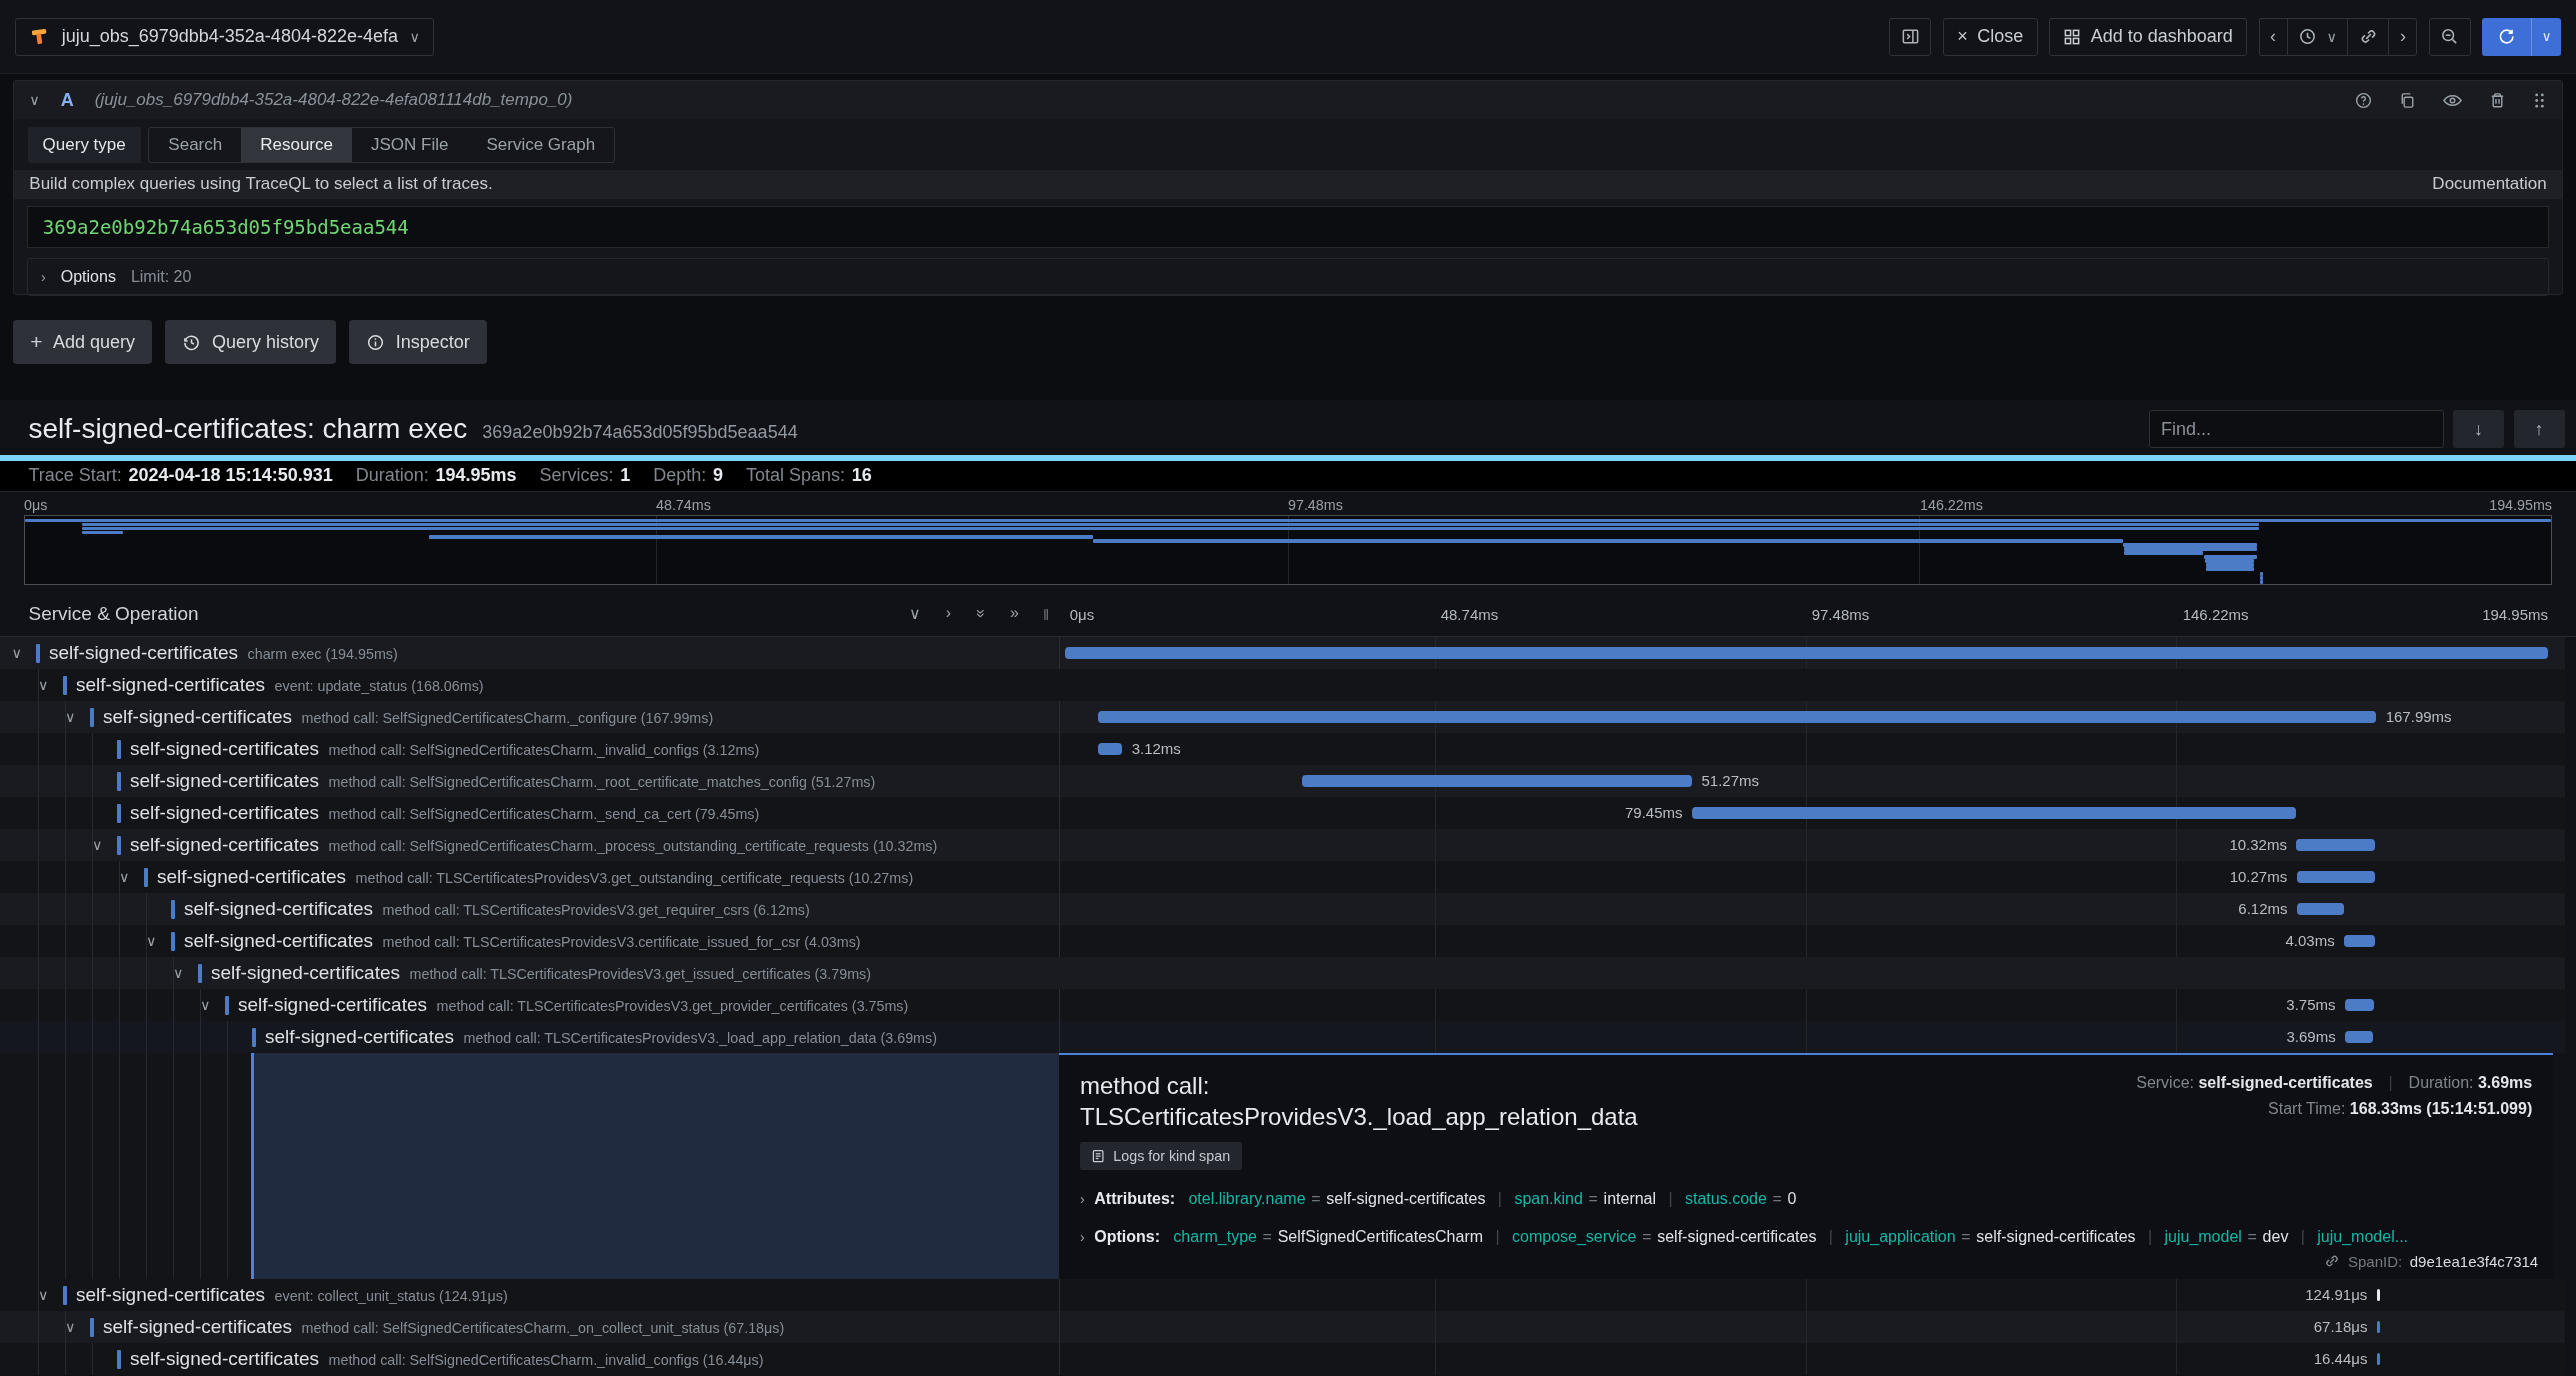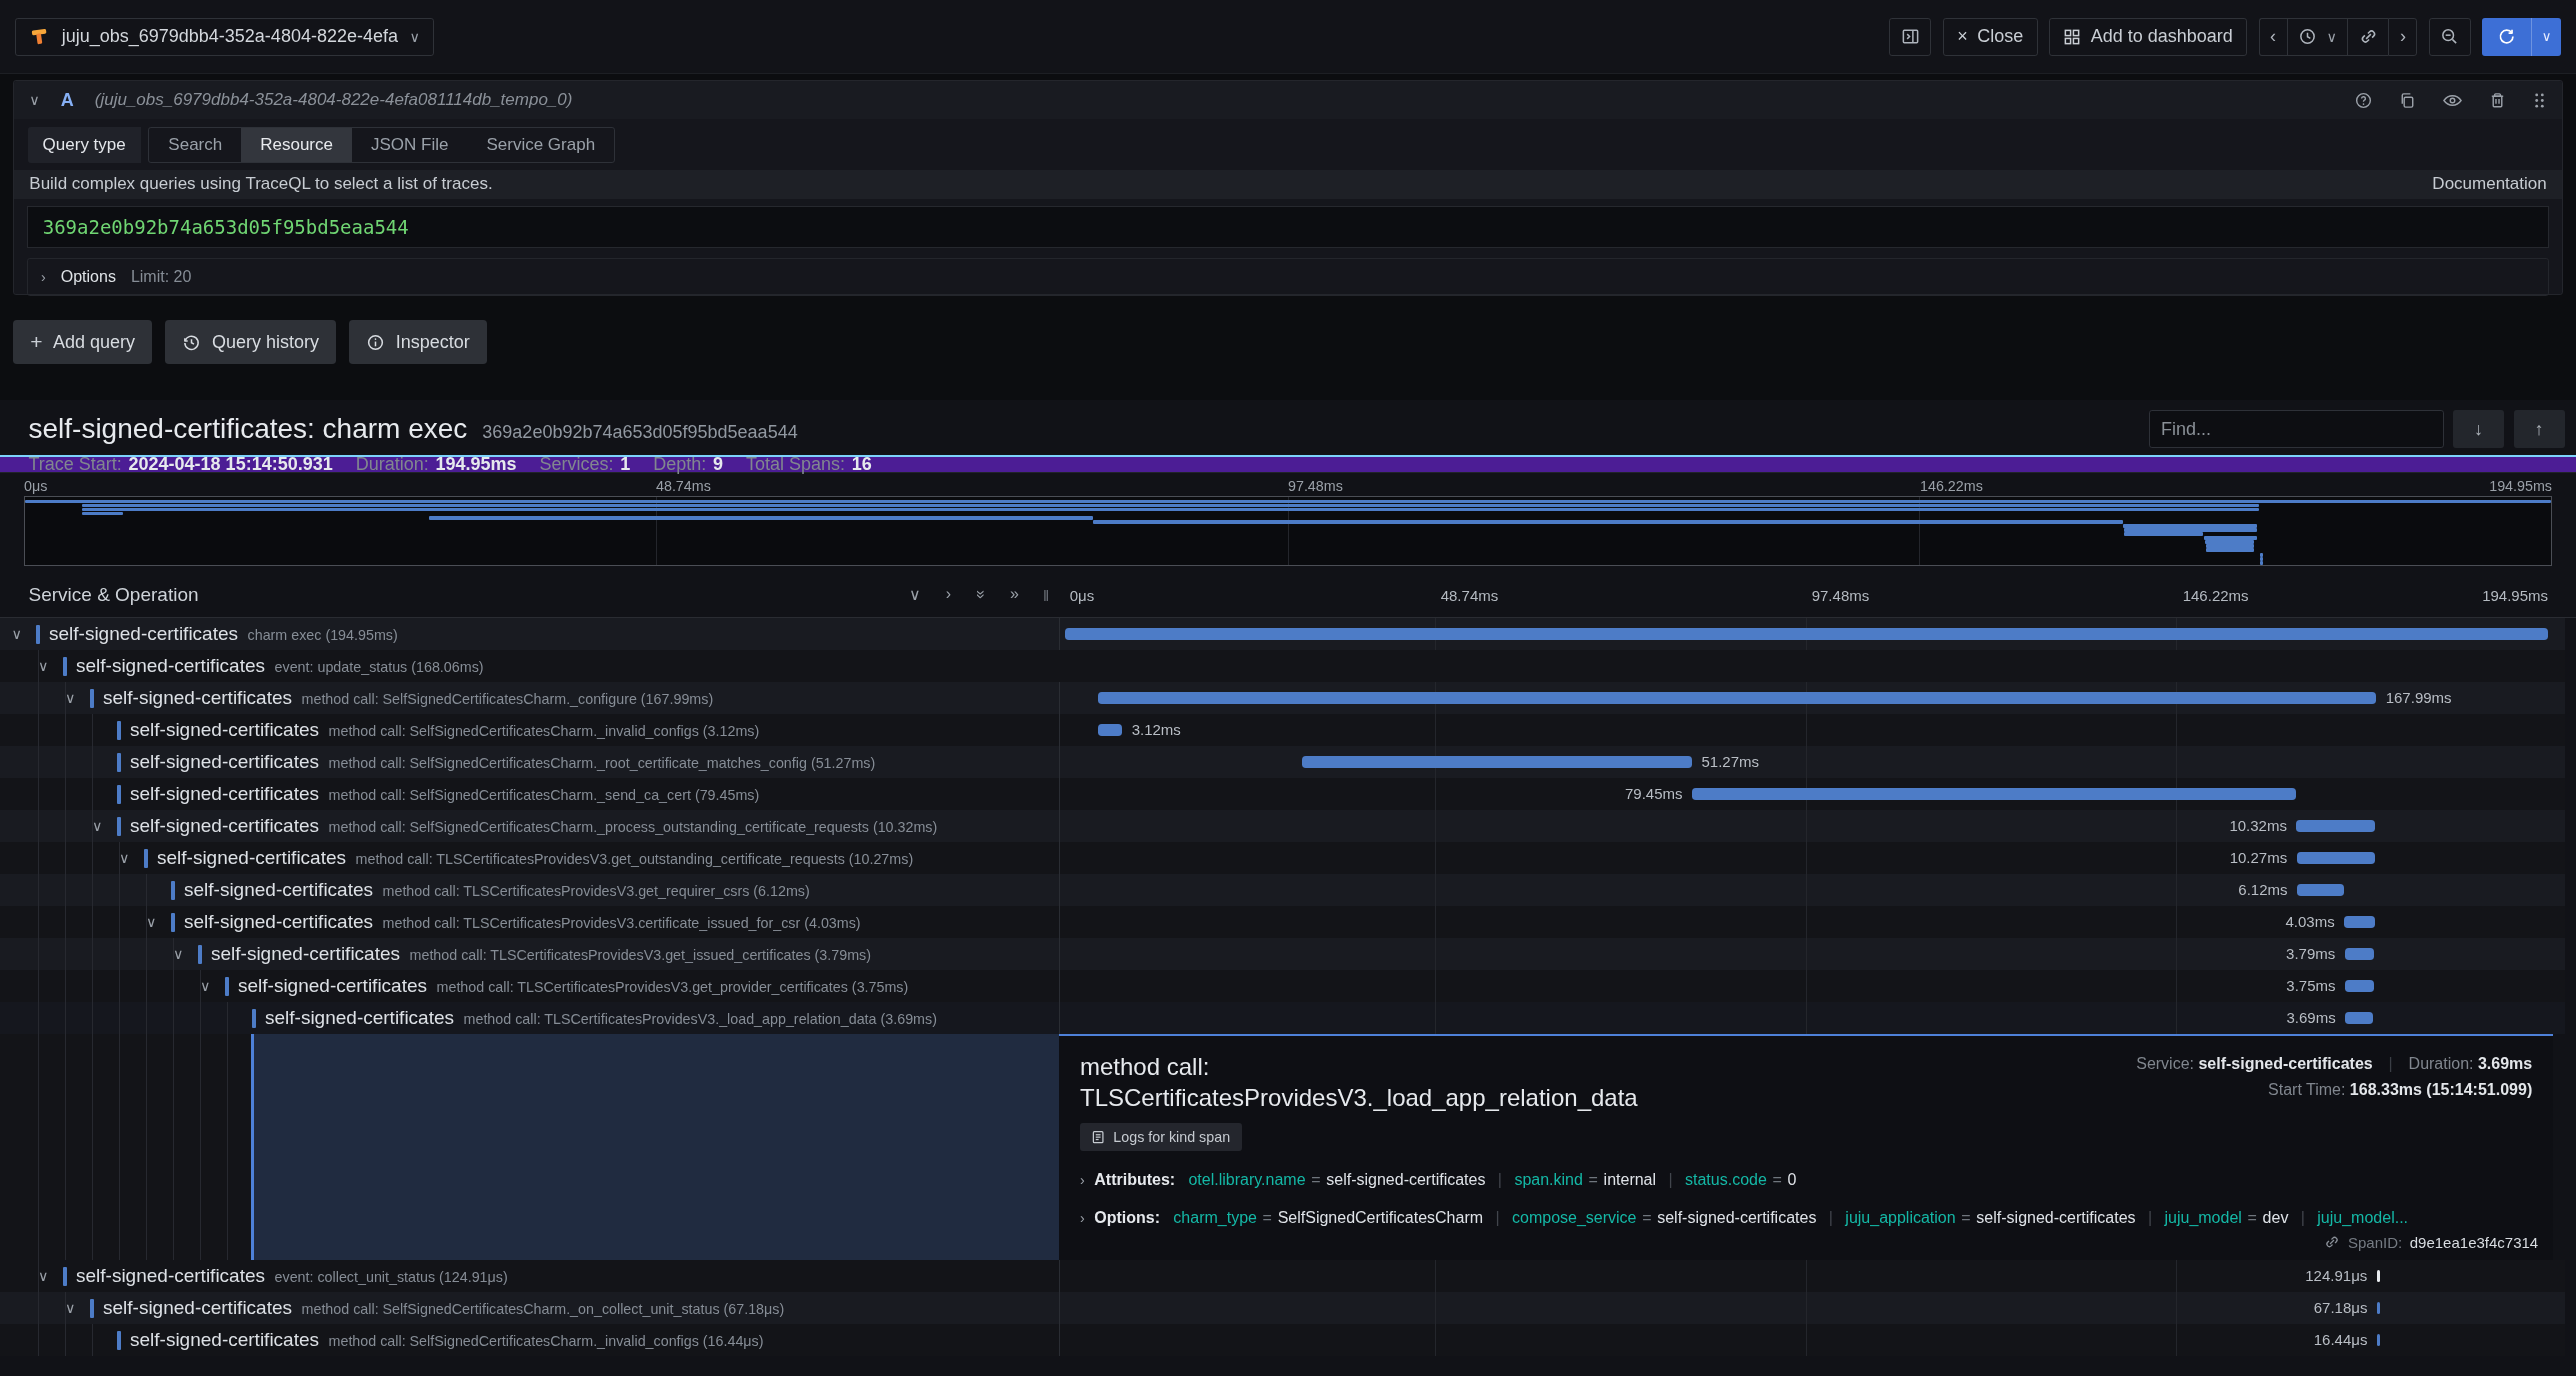--- a/index.html
+++ b/index.html
@@ -73,21 +73,21 @@
   .trace-title { color:#e7eaee; font-size:28px; font-weight:500; }
   .trace-id { color:#9198a1; font-size:18px; margin-left:15px; }
   .find-cluster { display:flex; align-items:center; gap:9.5px; }
   .find-input { width:295px; height:38px; background:#0d0e12; border:1px solid #2e3138;
                 border-radius:2.9px; color:#c9ced4; font-size:18px; padding:0 11.4px;
                 font-family:"Liberation Sans", sans-serif; }
   .find-input::placeholder { color:#8a9097; }
   .find-btn { width:51px; height:38px; background:#23262c; border:none; border-radius:2.9px;
               color:#aeb4bb; font-size:18px; cursor:pointer; }
 
-  .trace-meta { height:18px; background:#4c1d95; border-top:2px solid #7dd3fc;
+  .trace-meta { height:37px; background:#000000; border-top:6px solid #7dd3fc;
                 border-bottom:1px solid #212329; display:flex; align-items:center;
                 padding:0 28.5px; font-size:18px; }
   .meta-pair { display:flex; align-items:center; margin-right:23px; }
   .meta-label { color:#81878f; margin-right:6.7px; }
   .meta-value { color:#e6e9ed; font-weight:600; }
 
   
   .minimap-wrap { margin:5.7px 24px 0; }
   .mm-ticks { position:relative; height:18px; font-size:14.3px; color:#9aa0a8; }
   .tick { position:absolute; top:0; white-space:nowrap; }
@@ -536,26 +536,20 @@
               </div>
             </div>
           </div>
           <div class="srow even">
             <div class="sleft">
               <div class="guides" style="width: 162px;"></div>
               <span class="rowchev" style="left: 173px;">∨</span>
               <span class="accent" style="left: 198px;"></span>
               <span class="sname" style="left: 211px;"><span class="svc">self-signed-certificates</span><span class="op">method call: TLSCertificatesProvidesV3.get_issued_certificates (3.79ms)</span></span>
             </div>
-            <div class="stl">
-              <div class="barsarea">
-                <div class="sbar" style="left: 86.32%; width: max(1.94%, 2.9px);"></div>
-                <span class="sdur" style="right: calc(13.68% + 9.5px);">3.79ms</span>
-              </div>
-            </div>
           </div>
           <div class="srow odd">
             <div class="sleft">
               <div class="guides" style="width: 189px;"></div>
               <span class="rowchev" style="left: 200px;">∨</span>
               <span class="accent" style="left: 225px;"></span>
               <span class="sname" style="left: 238px;"><span class="svc">self-signed-certificates</span><span class="op">method call: TLSCertificatesProvidesV3.get_provider_certificates (3.75ms)</span></span>
             </div>
             <div class="stl">
               <div class="barsarea">

